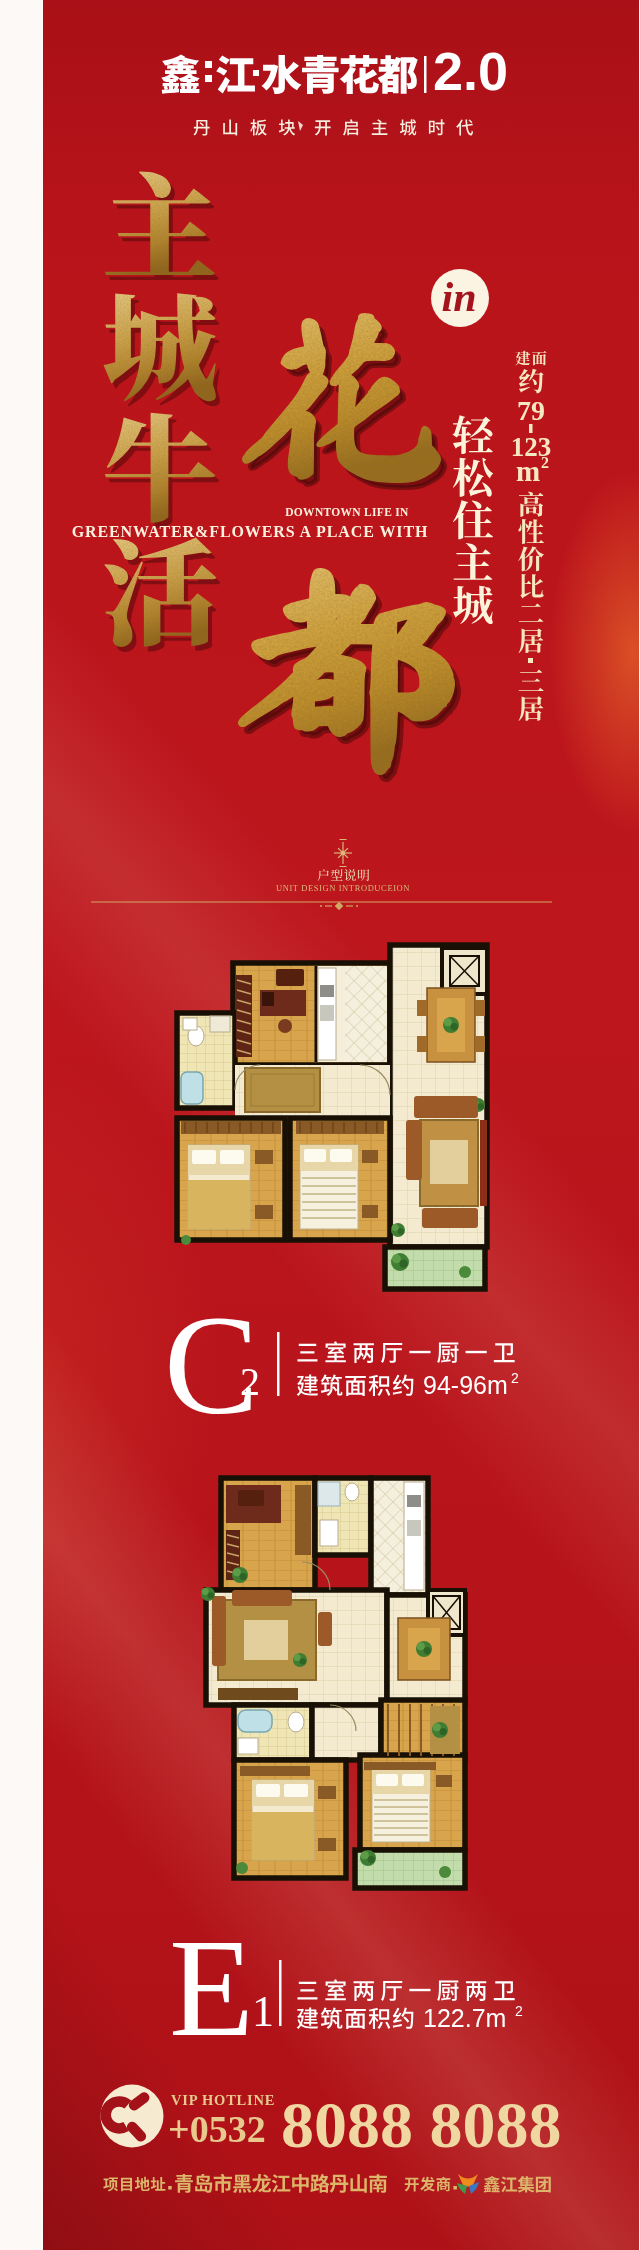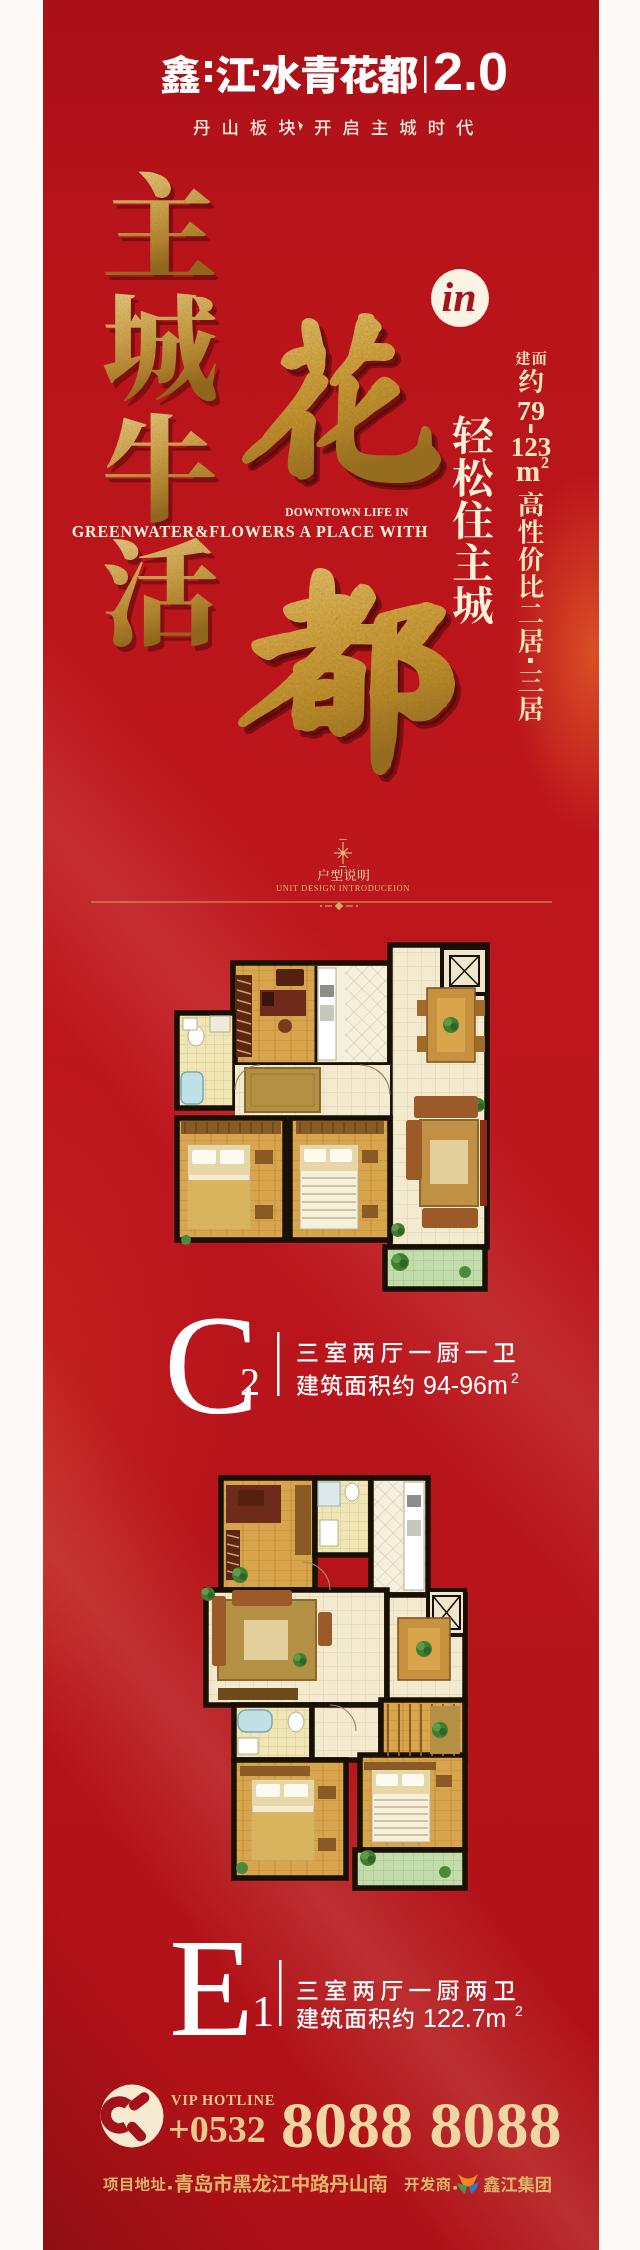--- a/index.html
+++ b/index.html
@@ -3,20 +3,21 @@
 *{margin:0;padding:0}
 html,body{width:640px;height:2250px;background:#fdf9f7;overflow:hidden}
 #poster{position:absolute;left:43px;top:0;width:556px;height:2250px;
 background:
 radial-gradient(ellipse 120px 260px at 99% 29%, rgba(255,150,50,.45), rgba(255,150,50,0) 70%),
 radial-gradient(ellipse 300px 500px at -5% 62%, rgba(255,120,60,.15), rgba(255,120,60,0) 70%),
 linear-gradient(52deg, rgba(255,255,255,0) 17%, rgba(255,225,195,.14) 24%, rgba(255,255,255,0) 31%),
 linear-gradient(48deg, rgba(255,255,255,0) 43%, rgba(255,220,190,.12) 50%, rgba(255,255,255,0) 57%),
 linear-gradient(55deg, rgba(0,0,0,.18) 0%, rgba(0,0,0,0) 12%),
 linear-gradient(180deg,#aa1017 0%, #ba141b 12%, #bd161d 45%, #b5131a 75%, #ae1117 100%);
+padding-left: 40px;
 }
 svg{position:absolute;left:0;top:0}
 </style></head><body>
 <div id="poster">
 <svg width="556" height="2250" viewBox="0 0 556 2250">
 <defs>
 <linearGradient id="goldA" x1="0" y1="0" x2="0.25" y2="1">
 <stop offset="0" stop-color="#f0d489"></stop>
           <stop offset="0.45" stop-color="#d5ab52"></stop>
           <stop offset="0.75" stop-color="#b88a33"></stop>

